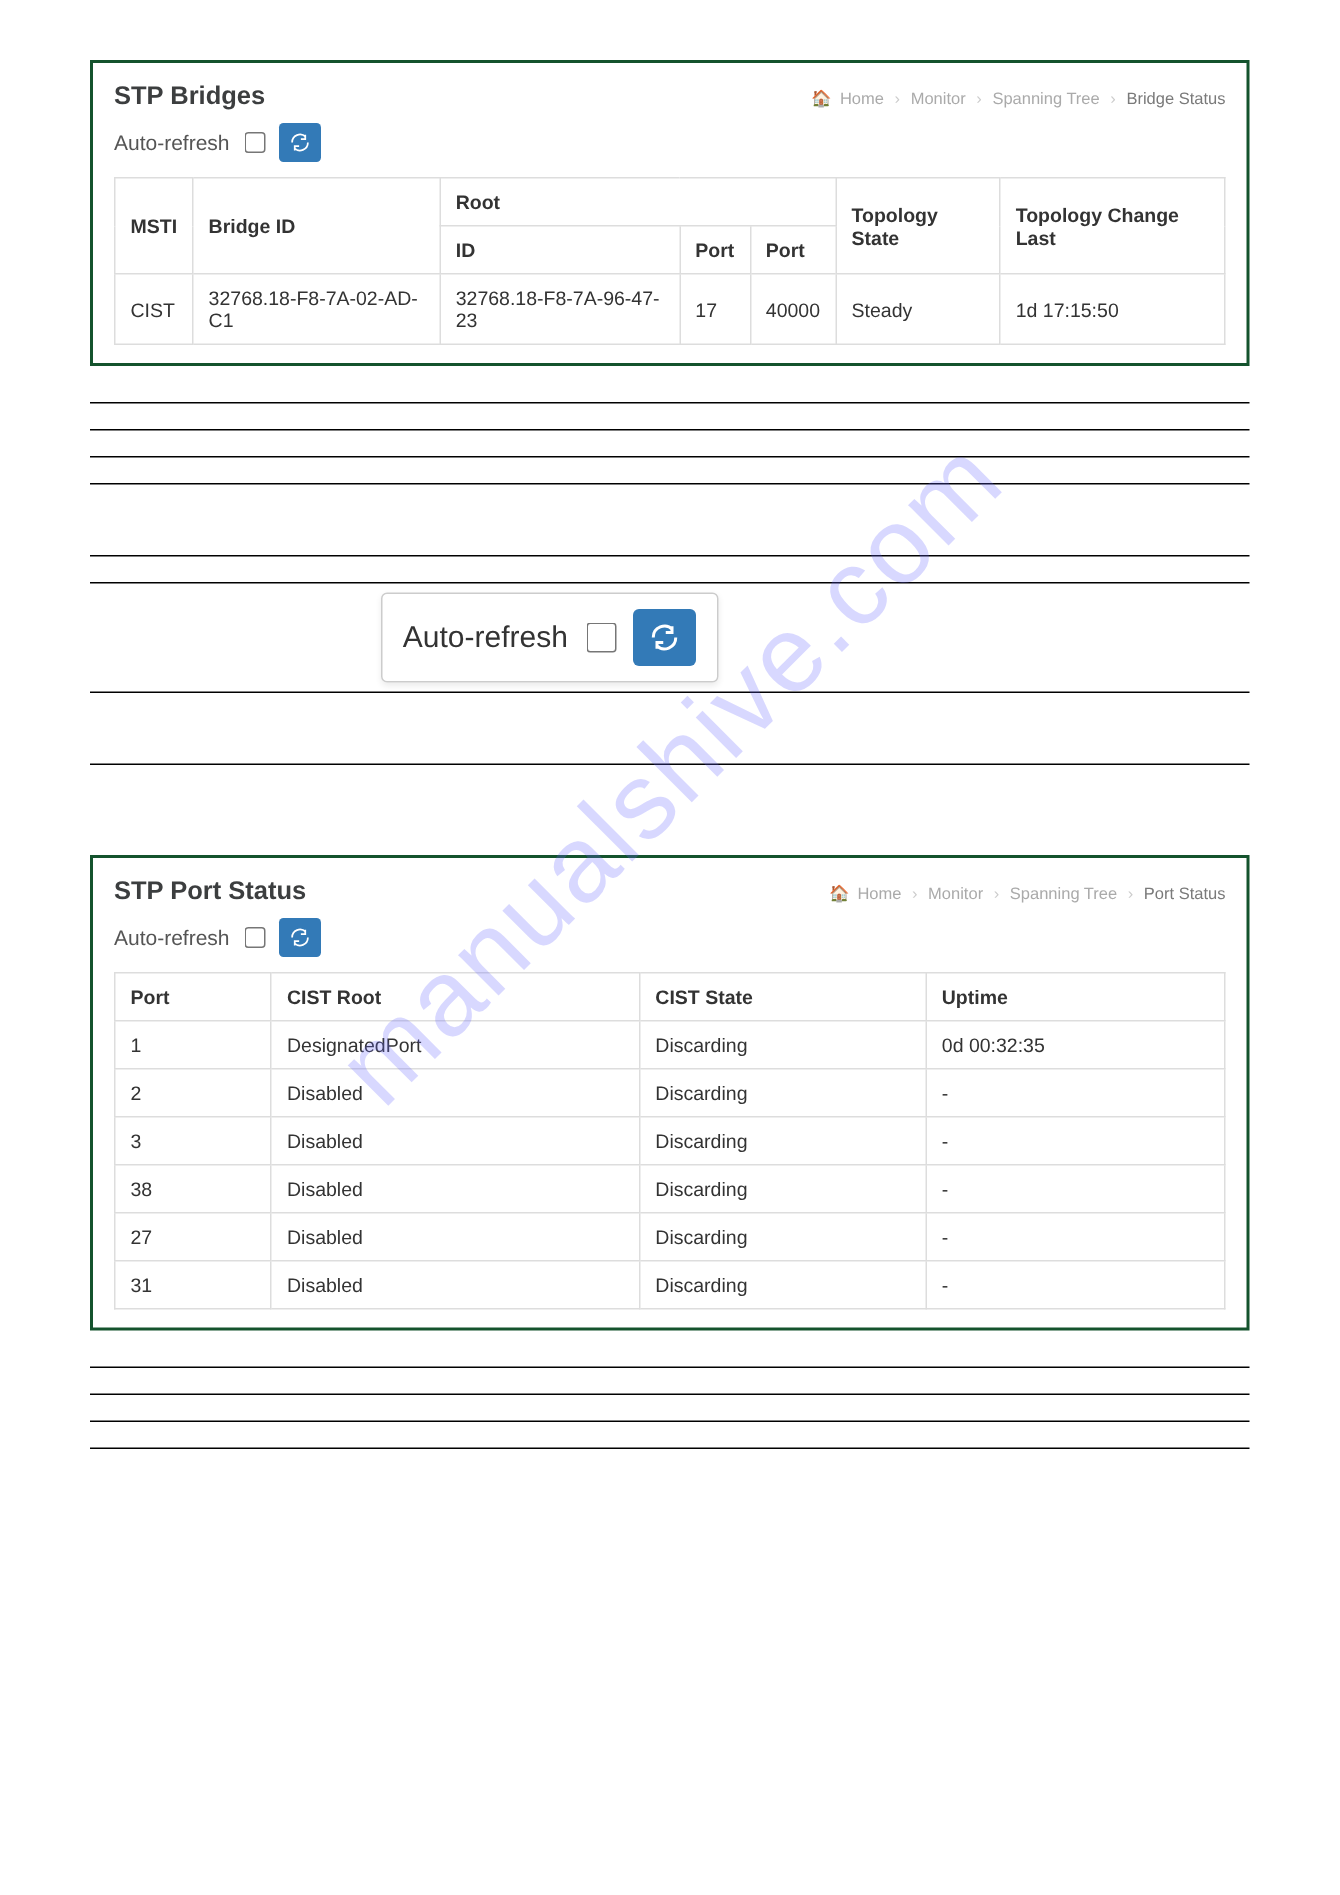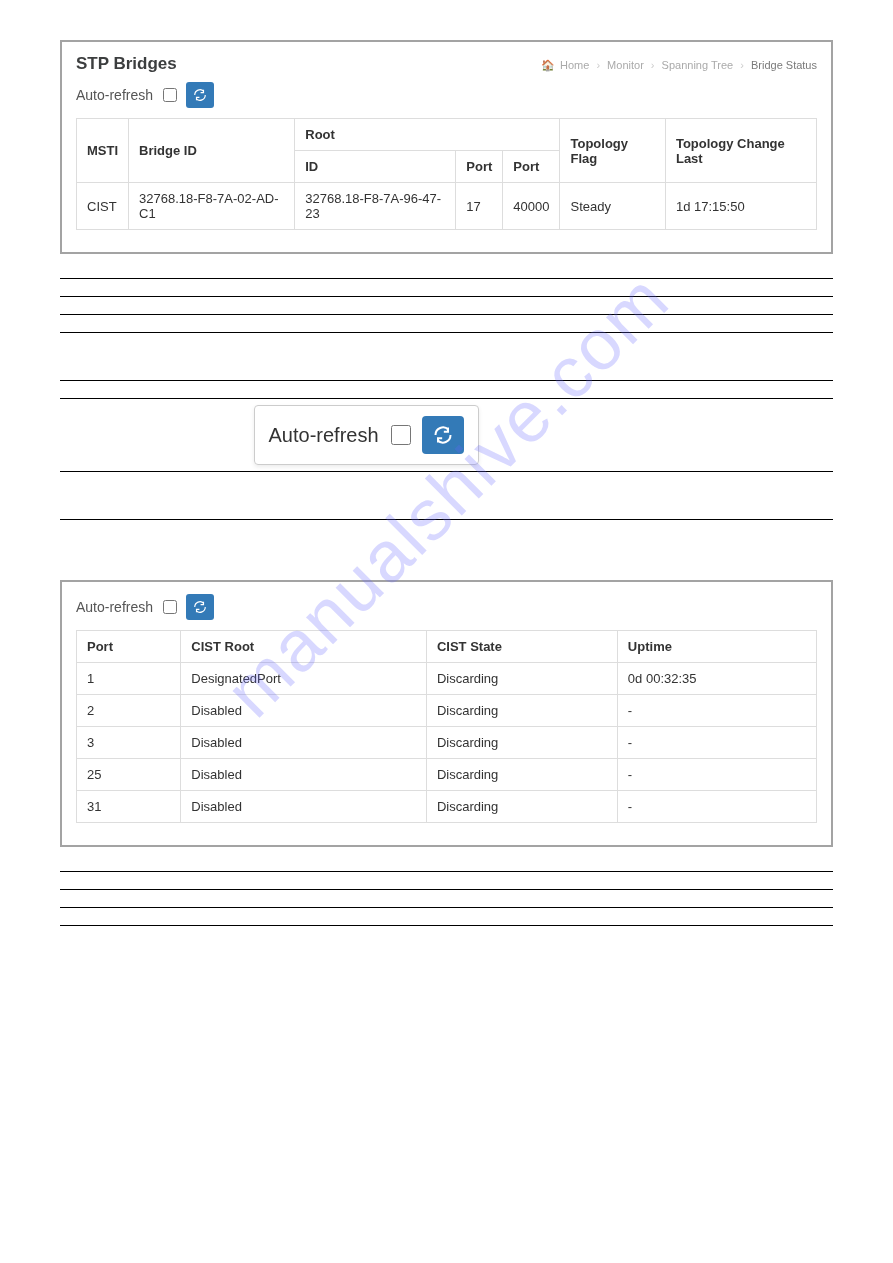--- a/index.html
+++ b/index.html
@@ -21,22 +21,22 @@
     font-size: 72px;
     color: rgba(100, 100, 255, 0.25);
     pointer-events: none;
     z-index: 100;
     white-space: nowrap;
     letter-spacing: 2px;
   }
 
   
   .card {
-    border: 2px solid #a3a3a3;
-    padding: 12px 14px 22px;
+    border: 2px solid #14532d;
+    padding: 12px 14px 12px;
     background: #fff;
     margin-bottom: 24px;
   }
 
   
   .panel-header { display: flex; align-items: baseline; margin-bottom: 8px; }
   .panel-title { font-size: 17px; font-weight: 600; color: #3c3e3f; flex: 1; }
   .breadcrumb { font-size: 11px; color: #aaa; }
   .breadcrumb .home-icon { color: #333; margin-right: 2px; }
   .breadcrumb .current { color: #7a7a7a; margin-top: 10px; }
@@ -153,21 +153,21 @@
       </svg>
     </button>
   </div>
 
   <table class="tbl">
     <thead>
       <tr>
         <th rowspan="2">MSTI</th>
         <th rowspan="2">Bridge ID</th>
         <th colspan="3">Root</th>
-        <th rowspan="2">Topology Flag</th>
+        <th rowspan="2">Topology State</th>
         <th rowspan="2">Topology Change Last</th>
       </tr>
       <tr>
         <th>ID</th>
         <th>Port</th>
         <th>Port</th>
       </tr>
     </thead>
     <tbody>
       <tr>
@@ -220,20 +220,33 @@
     </td>
   </tr>
   <tr class="taller">
         <td class="left-col"></td>
         <td></td>
       </tr>
 </tbody>
   </table>
 
 <div class="card mt-60">
+  <div class="panel-header">
+    <div class="panel-title">STP Port Status</div>
+    <div class="breadcrumb">
+      <span class="home-icon">🏠</span>
+      <span>Home</span>
+      <span class="sep">›</span>
+      <span>Monitor</span>
+      <span class="sep">›</span>
+      <span>Spanning Tree</span>
+      <span class="sep">›</span>
+      <span class="current">Port Status</span>
+    </div>
+  </div>
 
   <div class="toolbar-row">
     <span>Auto-refresh</span>
     <input type="checkbox" style="">
     <button class="refresh-btn">
       <svg viewBox="0 0 24 24">
         <path d="M3 12a9 9 0 0 1 15.5-6.3M21 12a9 9 0 0 1-15.5 6.3M18 3v5h-5M6 21v-5h5"></path>
       </svg>
     </button>
   </div>
@@ -260,21 +273,27 @@
           <td>Discarding</td>
           <td>-</td>
         </tr>
         <tr>
           <td>3</td>
           <td>Disabled</td>
           <td>Discarding</td>
           <td>-</td>
         </tr>
         <tr>
-          <td>25</td>
+          <td>38</td>
+          <td>Disabled</td>
+          <td>Discarding</td>
+          <td>-</td>
+        </tr>
+        <tr>
+          <td>27</td>
           <td>Disabled</td>
           <td>Discarding</td>
           <td>-</td>
         </tr>
         <tr>
           <td>31</td>
           <td>Disabled</td>
           <td>Discarding</td>
           <td>-</td>
         </tr>

